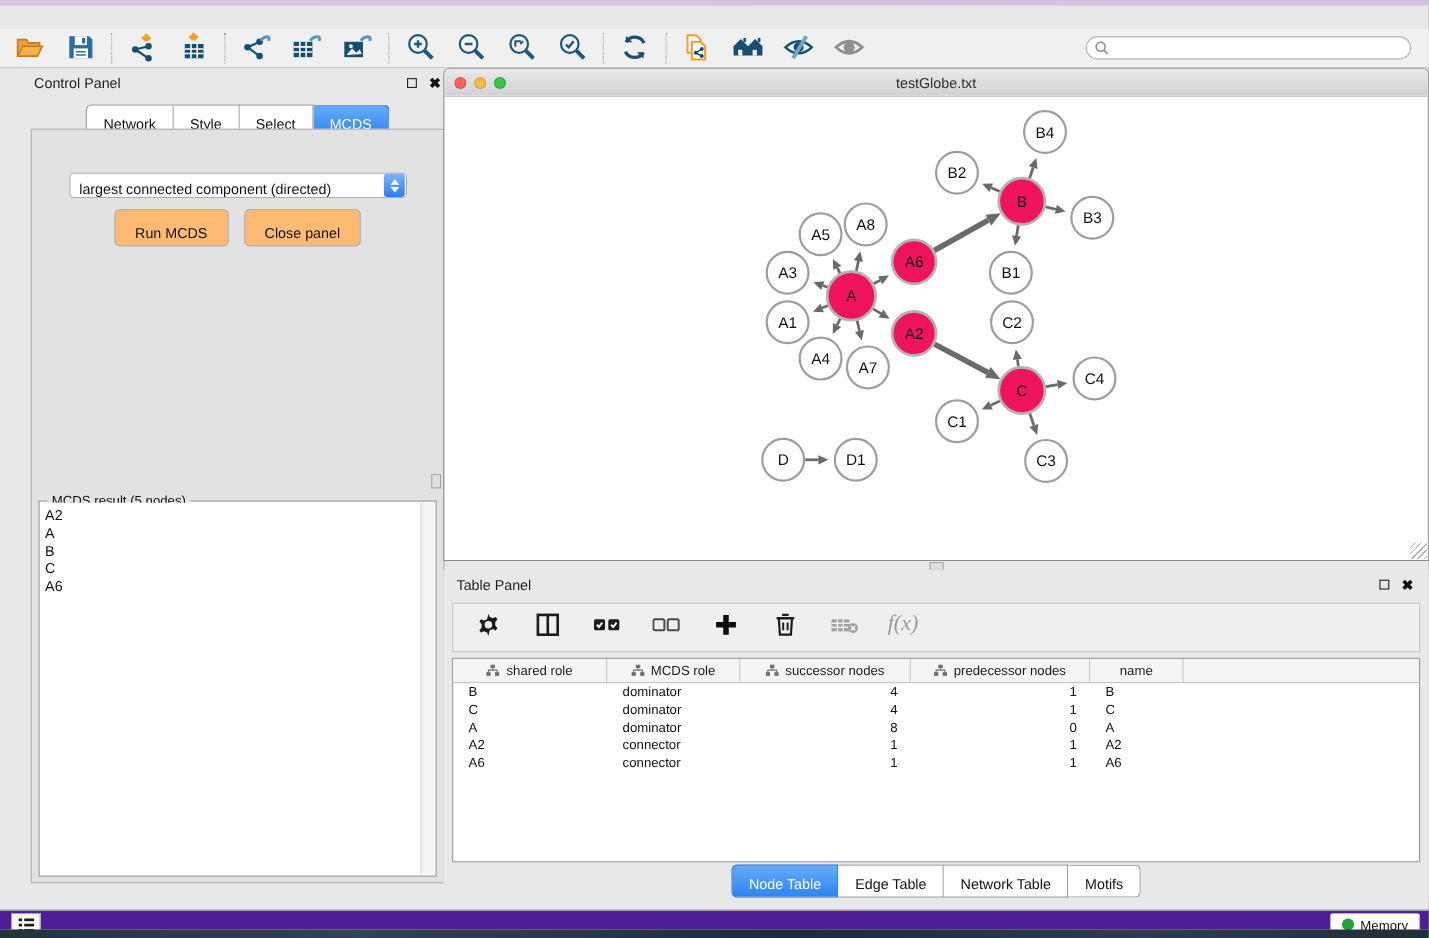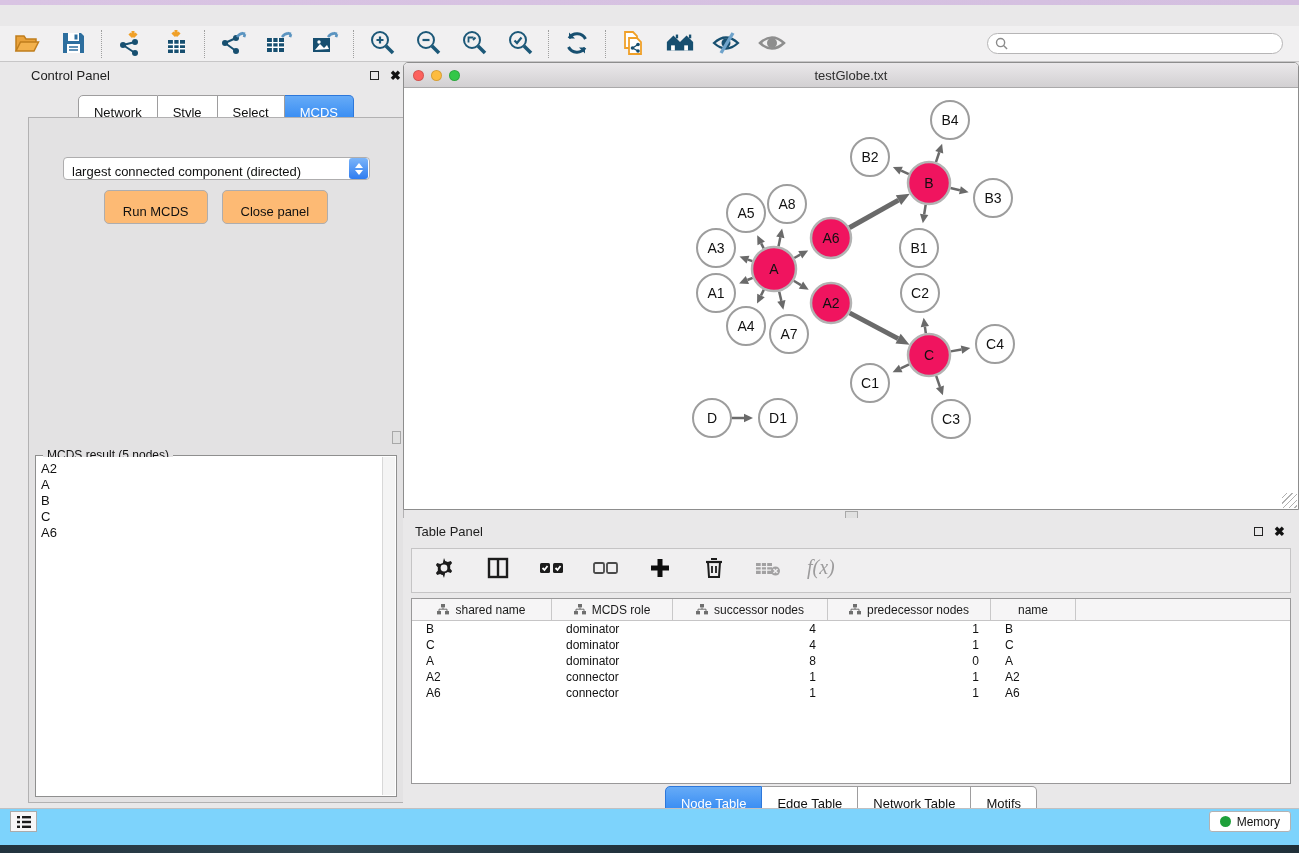--- a/index.html
+++ b/index.html
@@ -67,21 +67,21 @@
   .tp-toolbar { position:absolute; top:30px; left:8px; right:8px; height:45px; background:#f0eff0; border:1px solid #c5c4c5; display:flex; align-items:center; gap:24px; padding:0 17px; }
   .tp-table { position:absolute; top:80px; left:8px; right:8px; bottom:36px; background:#fff; border:1px solid #999899; overflow:hidden; }
   .thead { display:flex; height:22px; background:#f6f5f6; border-bottom:1px solid #c6c5c6; }
   .th { display:flex; align-items:center; justify-content:center; gap:6px; font-size:12px; color:#1a1a1a; border-right:1px solid #c9c8c9; }
   .trow { display:flex; height:16px; align-items:center; }
   .td { font-size:12px; color:#111; padding:0 14px; white-space:nowrap; }
   .td.num { text-align:right; padding-right:12px; }
   .tp-tabs { position:absolute; bottom:4px; left:0; right:0; display:flex; justify-content:center; }
 
   
-  .statusbar { position:absolute; left:0; right:0; bottom:8px; height:37px; background:#7dd3fc; border-top:1px solid #c1c0c1; }
+  .statusbar { position:absolute; left:0; right:0; bottom:8px; height:18px; background:#4c1d95; border-top:1px solid #c1c0c1; }
   .list-btn { position:absolute; left:10px; top:2px; width:27px; height:21px; background:#f7f6f7; border:1px solid #ababab; display:flex; align-items:center; justify-content:center; }
   .memory-btn { position:absolute; right:8px; top:2px; height:21px; background:#fff; border:1px solid #b3b2b3; border-radius:3px; display:flex; align-items:center; gap:6px; padding:0 10px; font-size:12px; color:#111; }
   .mem-dot { width:11px; height:11px; border-radius:50%; background:#1ea03a; }
   .desktop-bottom { position:absolute; left:0; right:0; bottom:0; height:8px;
      background:linear-gradient(90deg,#22333e,#31454f 25%,#1d2d37 55%,#2b3d48 80%,#203039); }
 
   svg { display:block; }
   .ic { stroke:#1c5878; fill:none; stroke-width:2; }
 </style>
 </head>
@@ -486,21 +486,21 @@
     </div>
     <div class="tp-table">
       <div class="thead">
           <div class="th" style="width: 140px;">
             <svg width="12" height="11" viewBox="0 0 12 11">
               <rect x="4" y="0" width="4" height="3.4" fill="#6f6f6f"></rect>
               <rect x="0" y="7" width="4" height="3.4" fill="#6f6f6f"></rect>
               <rect x="8" y="7" width="4" height="3.4" fill="#6f6f6f"></rect>
               <path d="M6 3.4 V5.2 M2 7 V5.2 H10 V7" stroke="#6f6f6f" fill="none" stroke-width="1"></path>
             </svg>
-            <span>shared name</span>
+            <span>shared role</span>
           </div>
           <div class="th" style="width: 121px;">
             <svg width="12" height="11" viewBox="0 0 12 11">
               <rect x="4" y="0" width="4" height="3.4" fill="#6f6f6f"></rect>
               <rect x="0" y="7" width="4" height="3.4" fill="#6f6f6f"></rect>
               <rect x="8" y="7" width="4" height="3.4" fill="#6f6f6f"></rect>
               <path d="M6 3.4 V5.2 M2 7 V5.2 H10 V7" stroke="#6f6f6f" fill="none" stroke-width="1"></path>
             </svg>
             <span>MCDS role</span>
           </div>

